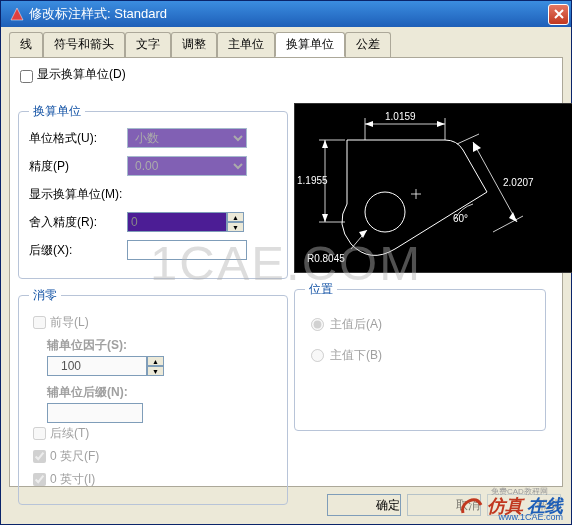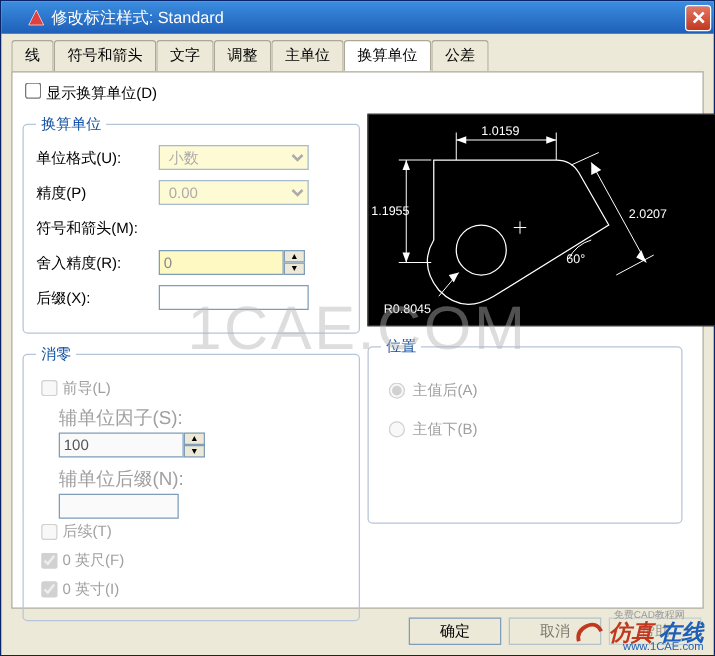--- a/index.html
+++ b/index.html
@@ -1,59 +1,59 @@
 <!DOCTYPE html>
 <html><head>
 <meta charset="utf-8">
 <style>
 * { box-sizing: border-box; margin: 0; padding: 0; }
 body { font-family: "SimSun", "宋体", sans-serif; font-size: 12px; background: #fff; }
 .window { width: 572px; height: 525px; border: 1px solid #0a246a; background: #ece9d8; position: relative; }
-.titlebar { height: 26px; background: linear-gradient(to bottom, #3b8de0, #1e5fb8); display: flex; align-items: center; padding: 0 2px 0 20px; color: #fff; }
+.titlebar { height: 26px; background: linear-gradient(to bottom, #3b8de0, #1e5fb8); display: flex; align-items: center; padding: 0 2px 0 8px; color: #fff; }
 .titlebar-icon { width: 16px; height: 16px; margin-right: 4px; }
 .titlebar-text { flex: 1; font-size: 13px; }
 .close-btn { width: 21px; height: 21px; background: linear-gradient(to bottom, #e47763, #c1381f); border: 1px solid #fff; border-radius: 3px; color: #fff; display: flex; align-items: center; justify-content: center; font-size: 12px; font-weight: bold; cursor: pointer; }
 .content { padding: 4px 8px 8px 8px; }
 .tabs { display: flex; border-bottom: 1px solid #aca899; position: relative; top: 1px; }
 .tab { padding: 3px 10px; border: 1px solid #aca899; border-bottom: none; background: #ece9d8; margin-right: 0; cursor: pointer; border-radius: 3px 3px 0 0; position: relative; }
 .tab.active { background: #fff; border-bottom: 1px solid #fff; z-index: 2; }
 .tab-panel { border: 1px solid #aca899; background: #fff; padding: 8px; height: 430px; position: relative; }
-.checkbox-row { display: flex; align-items: flex-start; margin-bottom: 8px; padding-left: 2px; }
+.checkbox-row { display: flex; align-items: flex-end; margin-bottom: 20px; padding-left: 2px; }
 .checkbox-row input { margin-right: 4px; }
 .columns { display: flex; gap: 6px; }
 .left-col { width: 270px; }
 .right-col { width: 252px; }
 fieldset { border: 1px solid #b8c4d8; border-radius: 4px; padding: 8px 10px 10px 10px; margin-bottom: 8px; }
 legend { color: #0e4fa3; padding: 0 4px; font-size: 12px; }
 .form-row { display: flex; align-items: center; margin-bottom: 8px; min-height: 20px; }
 .form-row label { width: 98px; }
 .form-row .field { flex: 1; }
 .form-row input[type=text], .form-row select { width: 120px; height: 20px; border: 1px solid #7f9db9; background: #fff; padding: 1px 3px; font-size: 12px; }
-.form-row select:disabled, .form-row input:disabled { background: #fef9c3; color: #888; }
+.form-row select:disabled, .form-row input:disabled { background: #4c1d95; color: #888; }
 .spinner { display: inline-flex; }
 .spinner input { width: 100px !important; }
 .spinner-btns { width: 17px; display: flex; flex-direction: column; }
 .spinner-btns button { height: 10px; width: 17px; border: 1px solid #7f9db9; background: #ece9d8; font-size: 7px; line-height: 7px; padding: 0; cursor: pointer; }
 .preview { width: 300px; height: 170px; border: 1px solid #333; background: #000; position: relative; margin-bottom: 8px; }
 .dim-text { fill: #fff; font-size: 10px; font-family: Arial; }
 .dim-line { stroke: #fff; stroke-width: 0.8; }
 .shape { stroke: #fff; stroke-width: 1; fill: none; }
 .sub-checkbox-row { display: flex; align-items: center; margin-bottom: 6px; margin-left: 4px; }
 .sub-checkbox-row input { margin-right: 4px; }
 .radio-row { display: flex; align-items: center; margin: 10px 0 14px 6px; }
 .radio-row input { margin-right: 6px; }
 .indent-block { margin-left: 18px; }
-.indent-block label { font-size: 15px; display: block; margin-bottom: 2px; }
-.small-input { width: 96px; height: 20px; border: 1px solid #7f9db9; padding: 1px 3px; font-size: 12px; }
+.indent-block label { font-size: 12px; display: block; margin-bottom: 2px; font-weight: bold; }
+.small-input { width: 96px; height: 20px; border: 1px solid #7f9db9; padding: 1px 13px; font-size: 12px; }
 .suppress-cols { display: flex; flex-direction: column; }
 .suppress-left { width: 140px; padding-top: 2px; }
 .suppress-right { width: 110px; padding-top: 2px; }
 .disabled-text { color: #a0a0a0; }
 .btn-bar { position: absolute; bottom: 8px; right: 10px; display: flex; gap: 6px; }
-.btn { width: 74px; height: 22px; border: 1px solid #7f9db9; background: #ece9d8; cursor: pointer; font-size: 12px; }
+.btn { width: 74px; height: 22px; border: 1px solid #7f9db9; background: #ece9d8; cursor: pointer; font-size: 12px; text-align: right; }
 .brand { position: absolute; bottom: 6px; right: 8px; display: flex; align-items: center; gap: 4px; }
 .brand-logo svg { width: 24px; height: 20px; }
 .brand-main { color: #c1381f; font-size: 18px; font-style: italic; font-weight: bold; }
 .brand-sub { color: #1e5fb8; font-size: 18px; font-weight: bold; font-style: italic; }
 .brand-ext { font-size: 8px; color: #999; position: absolute; top: -8px; left: 32px; white-space: nowrap; }
 .brand-url { font-size: 9px; color: #1e5fb8; position: absolute; top: 18px; right: 0; }
 .watermark { position: absolute; top: 50%; left: 50%; transform: translate(-50%, -50%); font-size: 49px; color: rgba(180,180,180,0.45); font-weight: normal; font-family: Arial; pointer-events: none; letter-spacing: 2px; z-index: 100; }
 </style>
 </head>
 <body>
@@ -99,21 +99,21 @@
               <label>单位格式(U):</label>
               <div class="field"><select disabled=""><option>小数</option></select></div>
             </div>
 
             <div class="form-row">
               <label>精度(P)</label>
               <div class="field"><select disabled=""><option>0.00</option></select></div>
             </div>
 
             <div class="form-row">
-              <label>符号和箭头(M):</label>
+              <label>显示换算单位(M):</label>
             </div>
 
             <div class="form-row">
               <label>舍入精度(R):</label>
               <div class="field spinner">
                 <input type="text" disabled="" value="0" style="">
                 <div class="spinner-btns">
                   <button>▲</button>
                   <button>▼</button>
                 </div>

